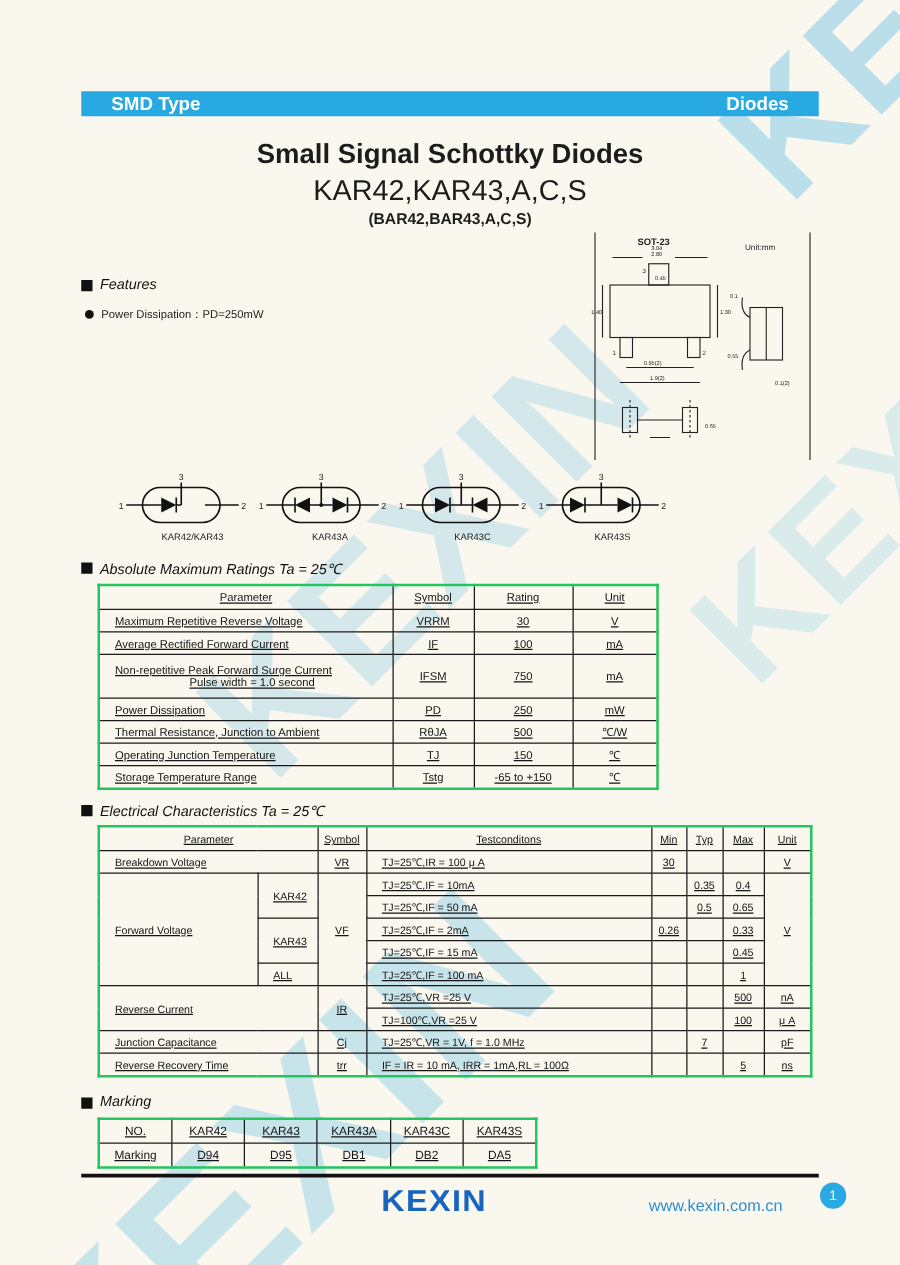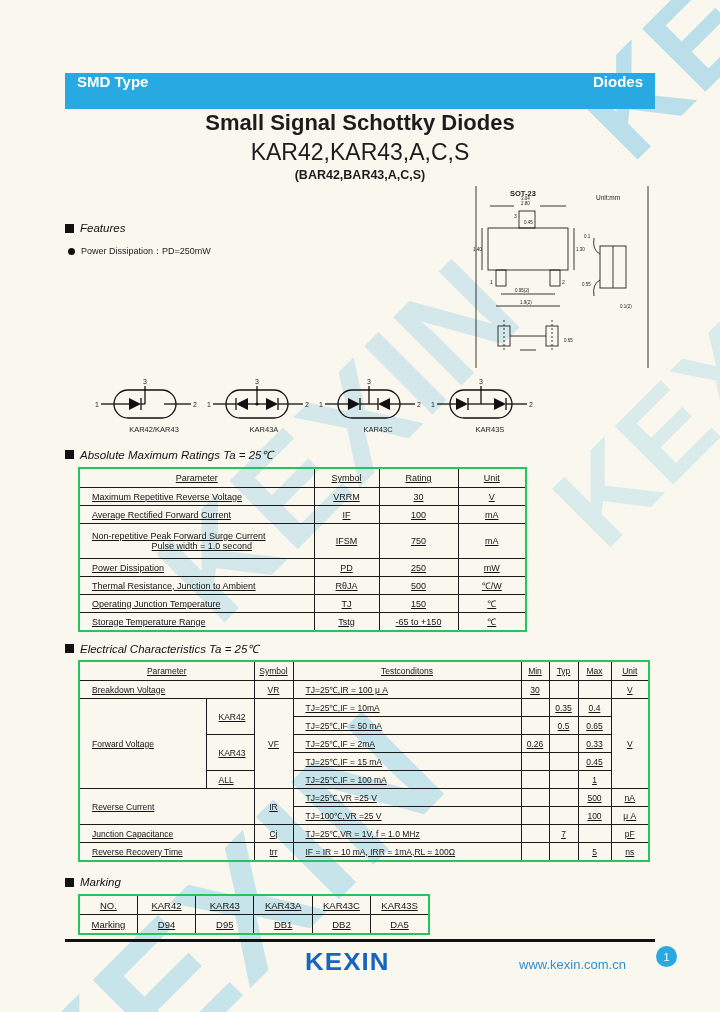--- a/index.html
+++ b/index.html
@@ -9,22 +9,22 @@
   }
   .layer{position:absolute;inset:0;z-index:1;}
   
   .wm{position:absolute;z-index:0;font-weight:800;white-space:nowrap;
       transform:rotate(-45deg);line-height:1;letter-spacing:2px;}
   .wm1{left:540px;top:-75px;font-size:130px;color:rgba(41,169,225,.30);}
   .wm2{left:120px;top:370px;font-size:140px;color:rgba(41,169,225,.18);}
   .wm3{left:520px;top:330px;font-size:120px;color:rgba(41,169,225,.15);}
   .wm4{left:-40px;top:845px;font-size:170px;color:rgba(41,169,225,.24);}
   
-  .hbar{position:absolute;left:65px;top:73px;width:590px;height:36px;background:#29A9E1;
-        display:flex;justify-content:space-between;align-items:flex-start;padding:0 12px;box-sizing:border-box;}
+  .hbar{position:absolute;left:65px;top:73px;width:590px;height:20px;background:#29A9E1;
+        display:flex;justify-content:space-between;align-items:center;padding:0 24px;box-sizing:border-box;}
   .hbar span{color:#fff;font-size:15px;font-weight:600;}
   
   .title{position:absolute;left:65px;top:110px;width:590px;text-align:center;}
   .title .t1{font-size:22px;font-weight:bold;}
   .title .t2{font-size:23px;font-weight:normal;margin-top:3px;text-align:center;}
   .title .t3{font-size:12.5px;font-weight:bold;margin-top:2px;}
   
   .sec{position:absolute;display:flex;align-items:center;font-size:11.5px;color:#111;font-style:italic;}
   .sq{width:9px;height:9px;background:#111;display:inline-block;margin-right:6px;}
   .feat-item{position:absolute;display:flex;align-items:center;font-size:9px;}

